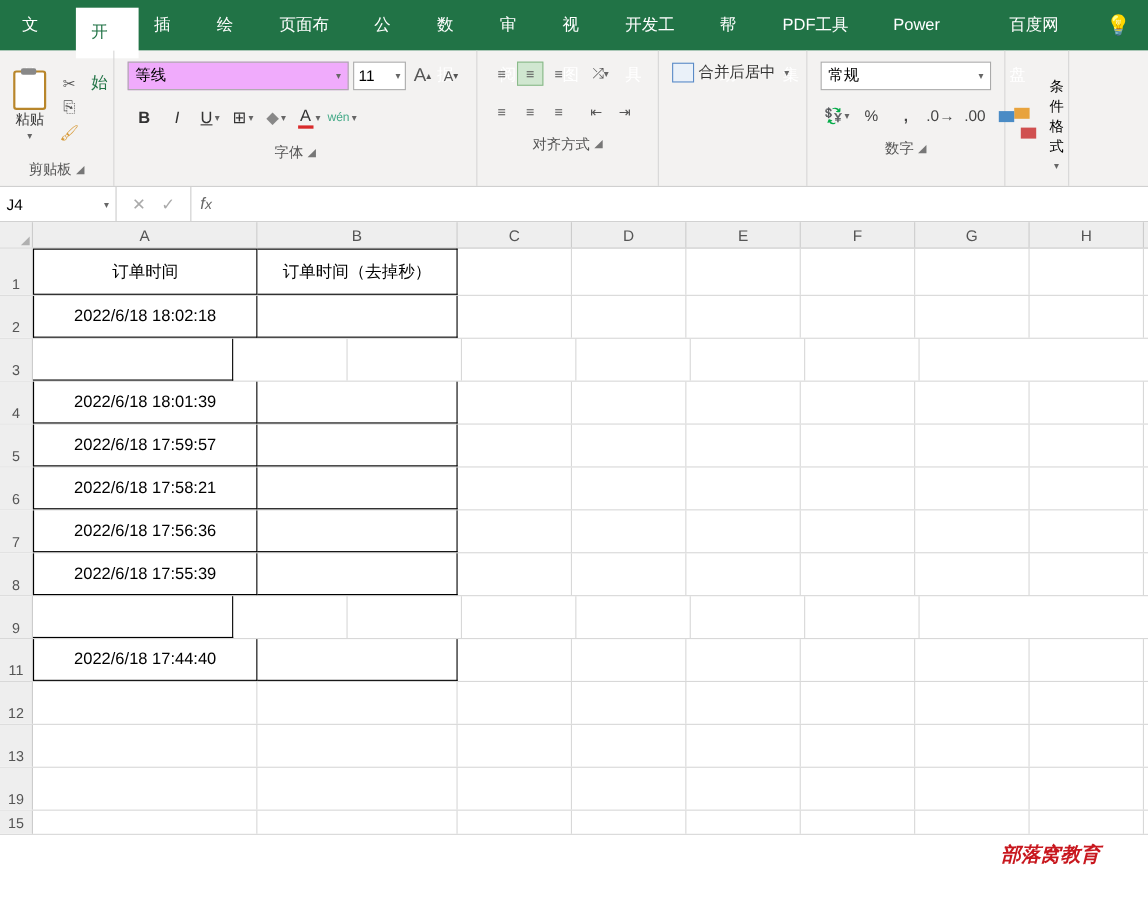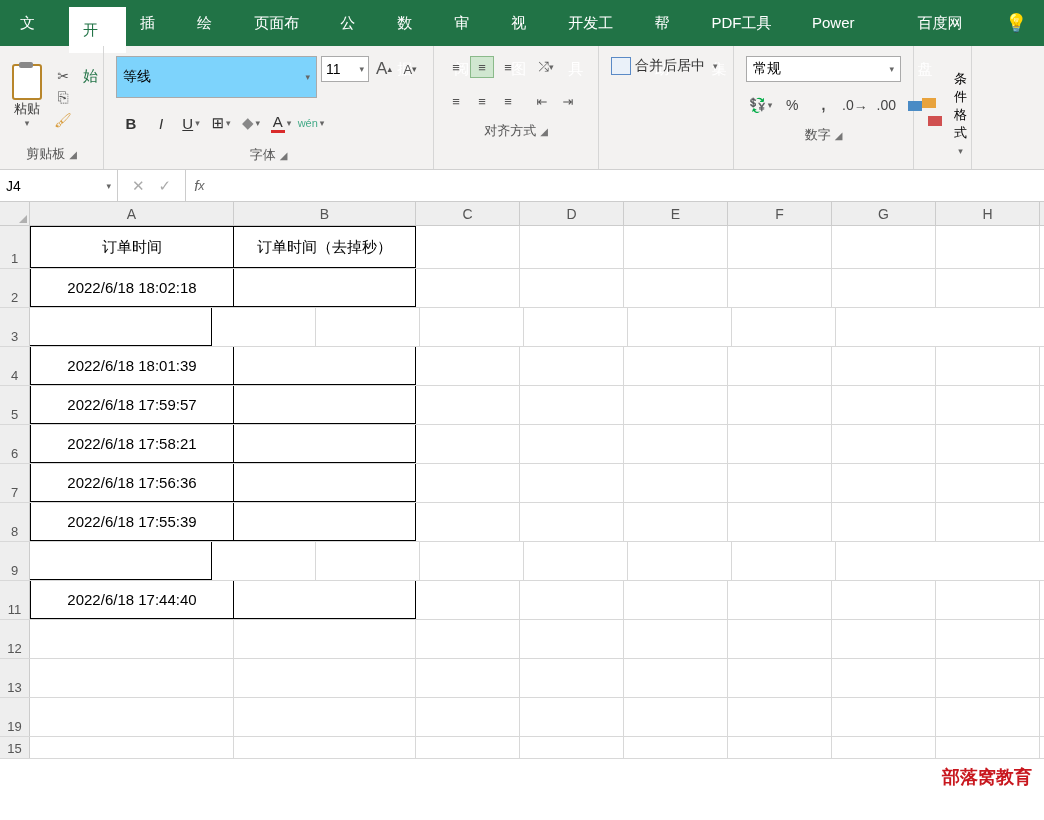--- a/index.html
+++ b/index.html
@@ -22,21 +22,21 @@
 
 .big-btn { display: flex; flex-direction: column; align-items: center; padding: 4px 4px; font-size: 13px; color: #333; cursor:pointer;}
 .icon-clipboard { width: 30px; height: 36px; background: #fff; border: 2px solid #b8862b; border-radius: 3px; position:relative;}
 .icon-clipboard::before { content:""; position:absolute; top:-4px; left:5px; width:14px; height:6px; background:#888; border-radius:2px;}
 .small-icons { display: flex; flex-direction: column; gap: 6px; padding: 4px 2px 0 6px; }
 .small-icons span { width:18px; height:16px; display:flex; align-items:center; justify-content:center; font-size:14px; color:#555; cursor:pointer;}
 
 
 .font-controls { width: 330px; }
 .font-top { display:flex; gap:4px; padding: 6px 4px; }
-.font-name { flex:1; border:1px solid #aaa; background:#7dd3fc; height:42px; display:flex; align-items:center; padding:0 6px; font-size:14px; justify-content:space-between;}
+.font-name { flex:1; border:1px solid #aaa; background:#f0abfc; height:26px; display:flex; align-items:center; padding:0 6px; font-size:14px; justify-content:space-between;}
 .font-size { width:48px; border:1px solid #aaa; background:#fff; height:26px; display:flex; align-items:center; padding:0 4px; font-size:14px; justify-content:space-between;}
 .aa-btn { width:22px; height:26px; display:flex; align-items:center; justify-content:center; color:#555; cursor:pointer;}
 .font-bottom { display:flex; gap:0; padding: 6px 4px; align-items:center;}
 .fbtn { width:30px; height:26px; display:flex; align-items:center; justify-content:center; font-size:15px; color:#333; cursor:pointer; position:relative;}
 .fbtn.drop::after { content:"▾"; font-size:9px; margin-left:2px; color:#666;}
 .underline-a { border-bottom:3px solid #d92b2b; padding:0 2px;}
 
 
 .align-controls { width:165px;}
 .align-row { display:flex; gap:2px; padding:6px 2px;}
@@ -57,21 +57,21 @@
 
 
 .cf-controls { width:58px; display:flex; flex-direction:row; align-items:center; padding-top:8px;gap:32px;}
 .cf-icon { width:32px; height:28px; position:relative;}
 .cf-icon .c1{position:absolute;width:14px;height:10px;background:#e8a33d;left:0;top:0;}
 .cf-icon .c2{position:absolute;width:14px;height:10px;background:#4a8bc5;right:0;top:3px;}
 .cf-icon .c3{position:absolute;width:14px;height:10px;background:#d05050;left:6px;bottom:0;}
 
 
 .fbar { height:32px; border-bottom:1px solid #ccc; display:flex; align-items:stretch; background:#fff;}
-.namebox { width:118px; border-right:1px solid #ccc; display:flex; align-items:center; padding:0 6px; font-size:14px; justify-content:space-between;}
+.namebox { width:106px; border-right:1px solid #ccc; display:flex; align-items:center; padding:0 6px; font-size:14px; justify-content:space-between;}
 .fx-btns { display:flex; align-items:center; gap:14px; padding:0 14px; border-right:1px solid #ccc; color:#aaa; font-size:15px;}
 .fx { font-style:italic; color:#666; padding:0 8px; font-size:15px; display:flex; align-items:center;}
 
 
 .sheet { position:relative;}
 .headers { display:flex; height:24px; background:#eee; border-bottom:1px solid #ccc;}
 .corner { width:30px; border-right:1px solid #ccc; background:#eee; position:relative;}
 .corner::after{content:""; position:absolute; right:2px; bottom:2px; width:0;height:0;border-left:8px solid transparent; border-bottom:8px solid #b0b0b0;}
 .colh { border-right:1px solid #ccc; text-align:center; font-size:14px; color:#555; line-height:24px;}
 .colA{width:204px;} .colB{width:182px;} .colR{width:104px;}
@@ -79,21 +79,21 @@
 .gridrow { display:flex; height:39px; border-bottom:1px solid #d8d8d8;}
 .gridrow.hdr { height:43px;}
 .gridrow.thin { height:22px;}
 .rowh { width:30px; background:#eee; border-right:1px solid #ccc; text-align:center; font-size:13px; color:#555; display:flex; align-items:flex-end; justify-content:center; padding-bottom:2px;}
 .cell { border-right:1px solid #d8d8d8; display:flex; align-items:center; justify-content:center; font-size:15px; color:#000; padding:0 4px;}
 .cell.bordered { border:1px solid #000; border-left:none; border-top:none;}
 .cell.bordered.first-col{border-left:1px solid #000;}
 .cell.bordered.top-row{border-top:1px solid #000;}
 .cell.hdr { font-weight:normal;}
 
-.watermark { position:absolute; right:12px; top:765px; color:#c8171e; font-size:18px; font-weight:bold; font-family:"KaiTi","STKaiti",serif;}
+.watermark { position:absolute; right:44px; top:765px; color:#c8171e; font-size:18px; font-weight:bold; font-style:italic; font-family:"KaiTi","STKaiti",serif;}
 .tri{font-size:9px;color:#666;}
 </style>
 </head>
 <body>
 
 <div class="tabbar">
   <div class="tab file">文件</div>
   <div class="tab active">开始</div>
   <div class="tab">插入</div>
   <div class="tab">绘图</div>

